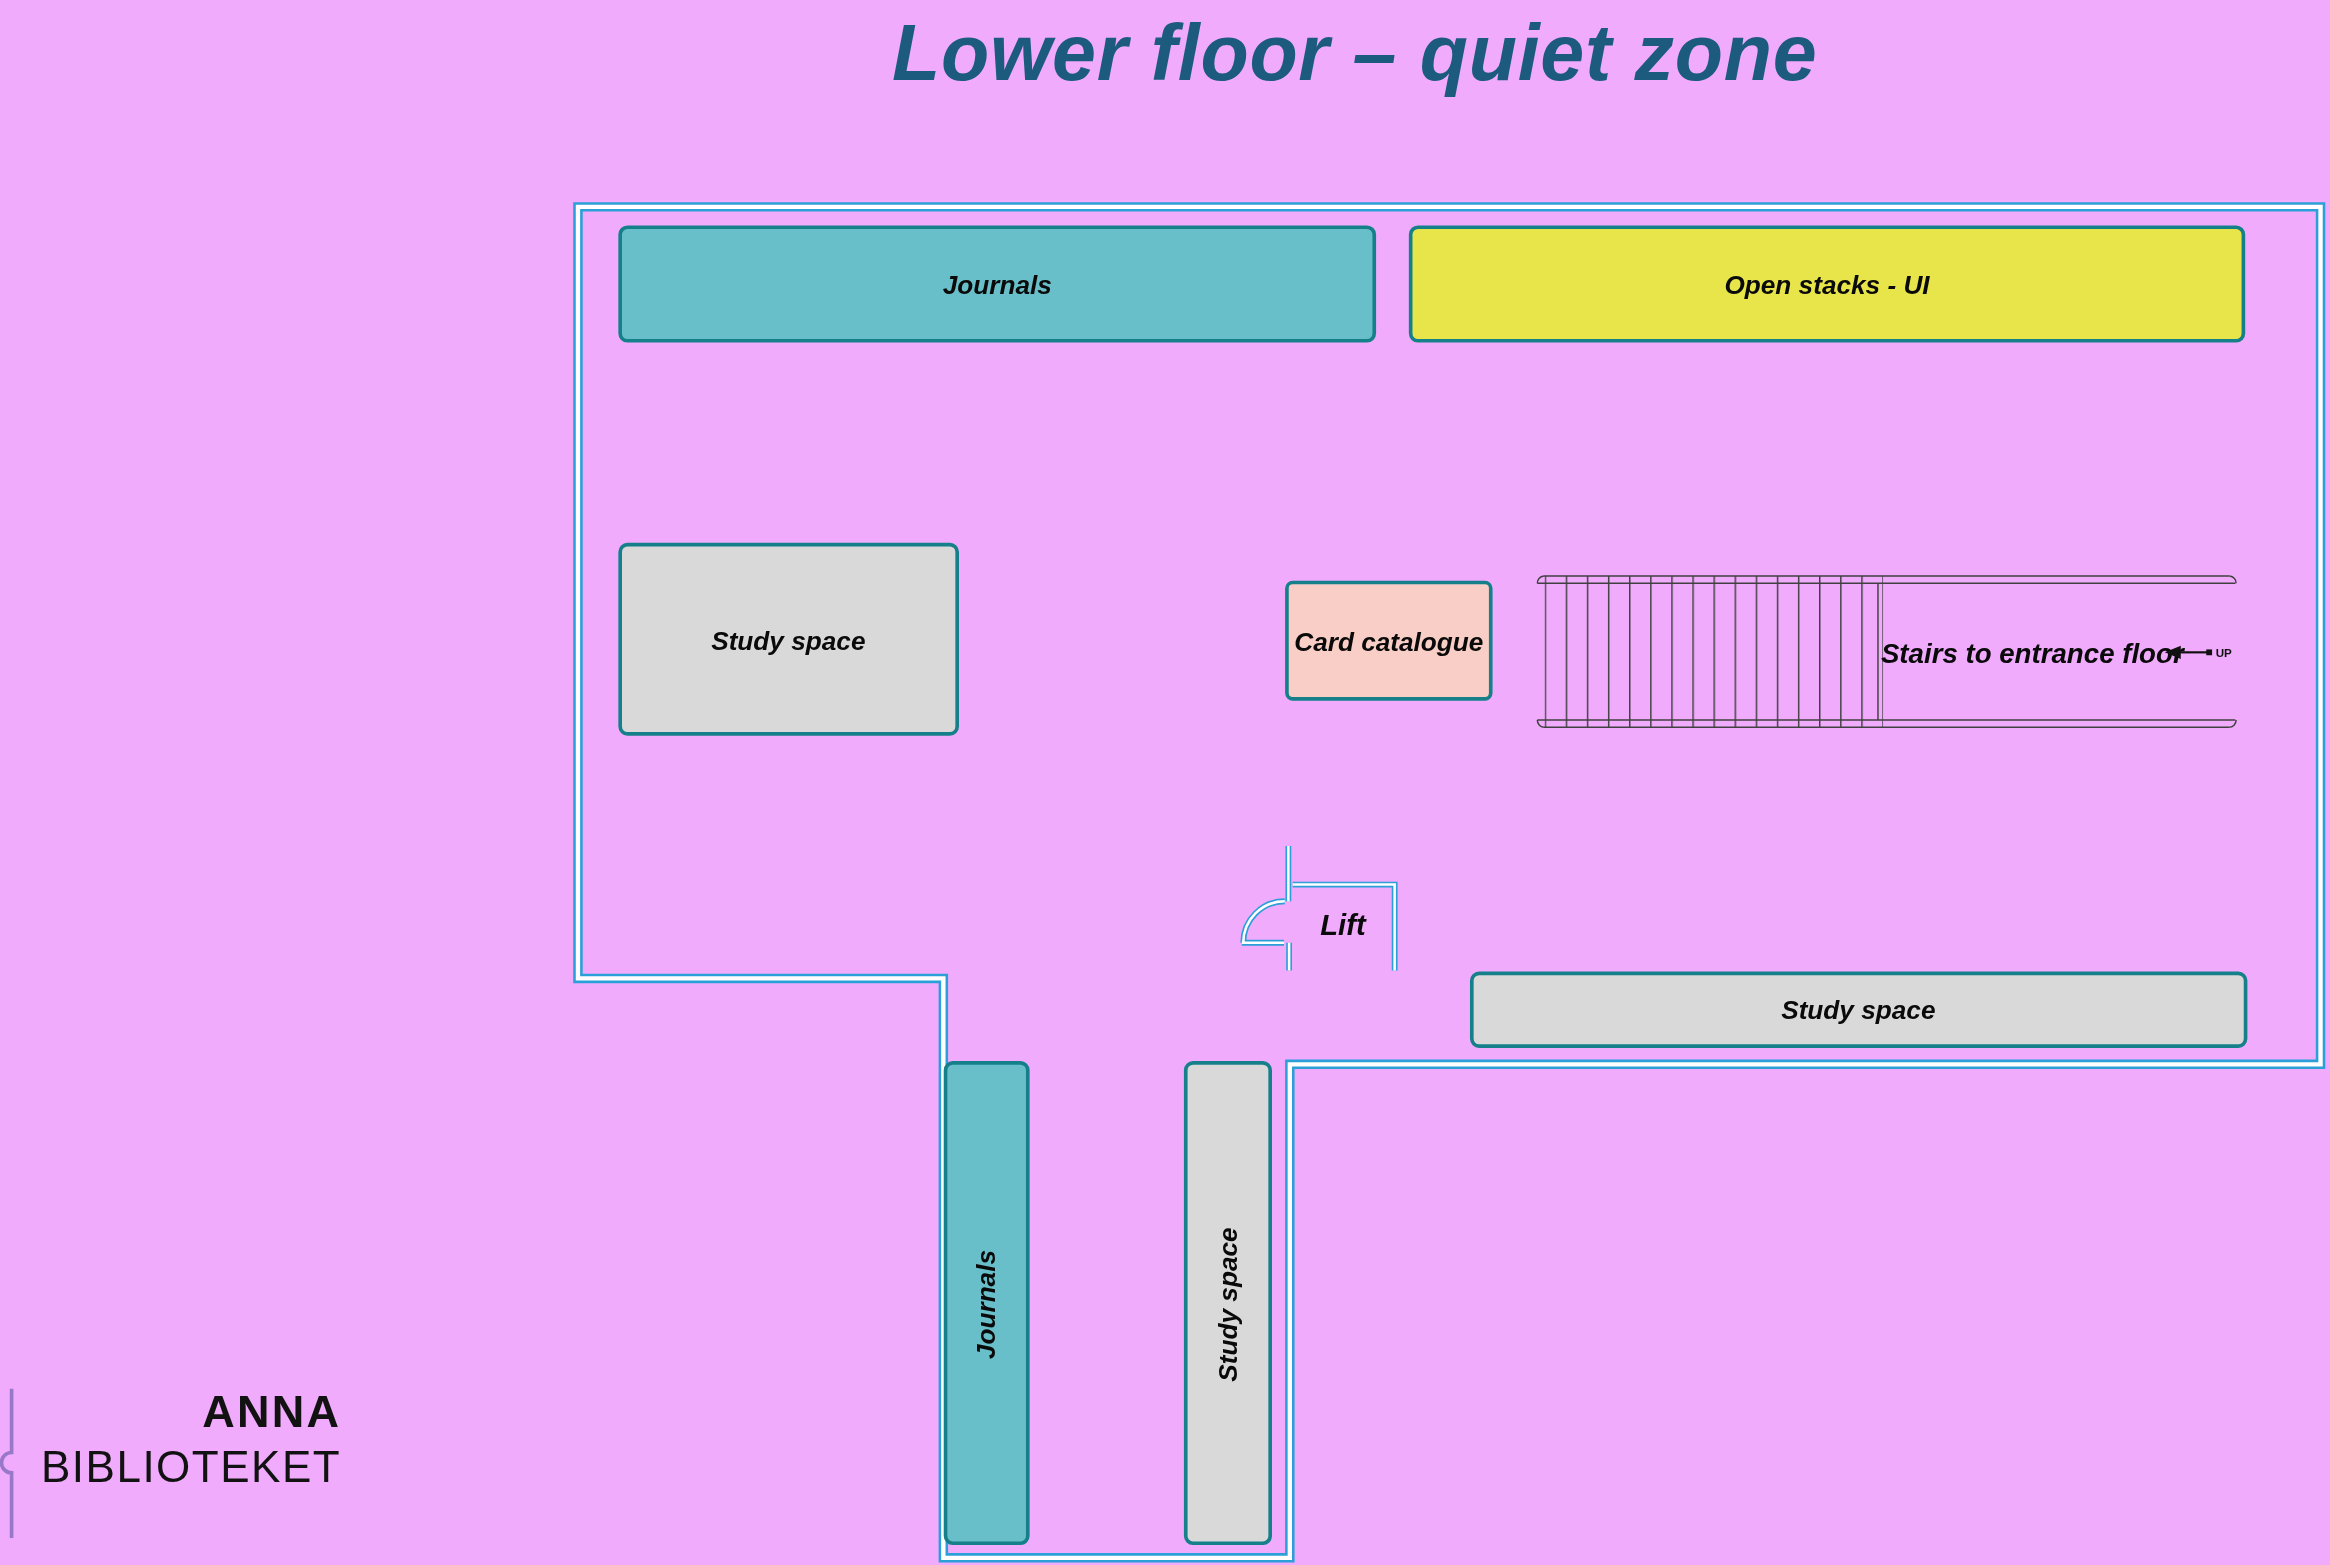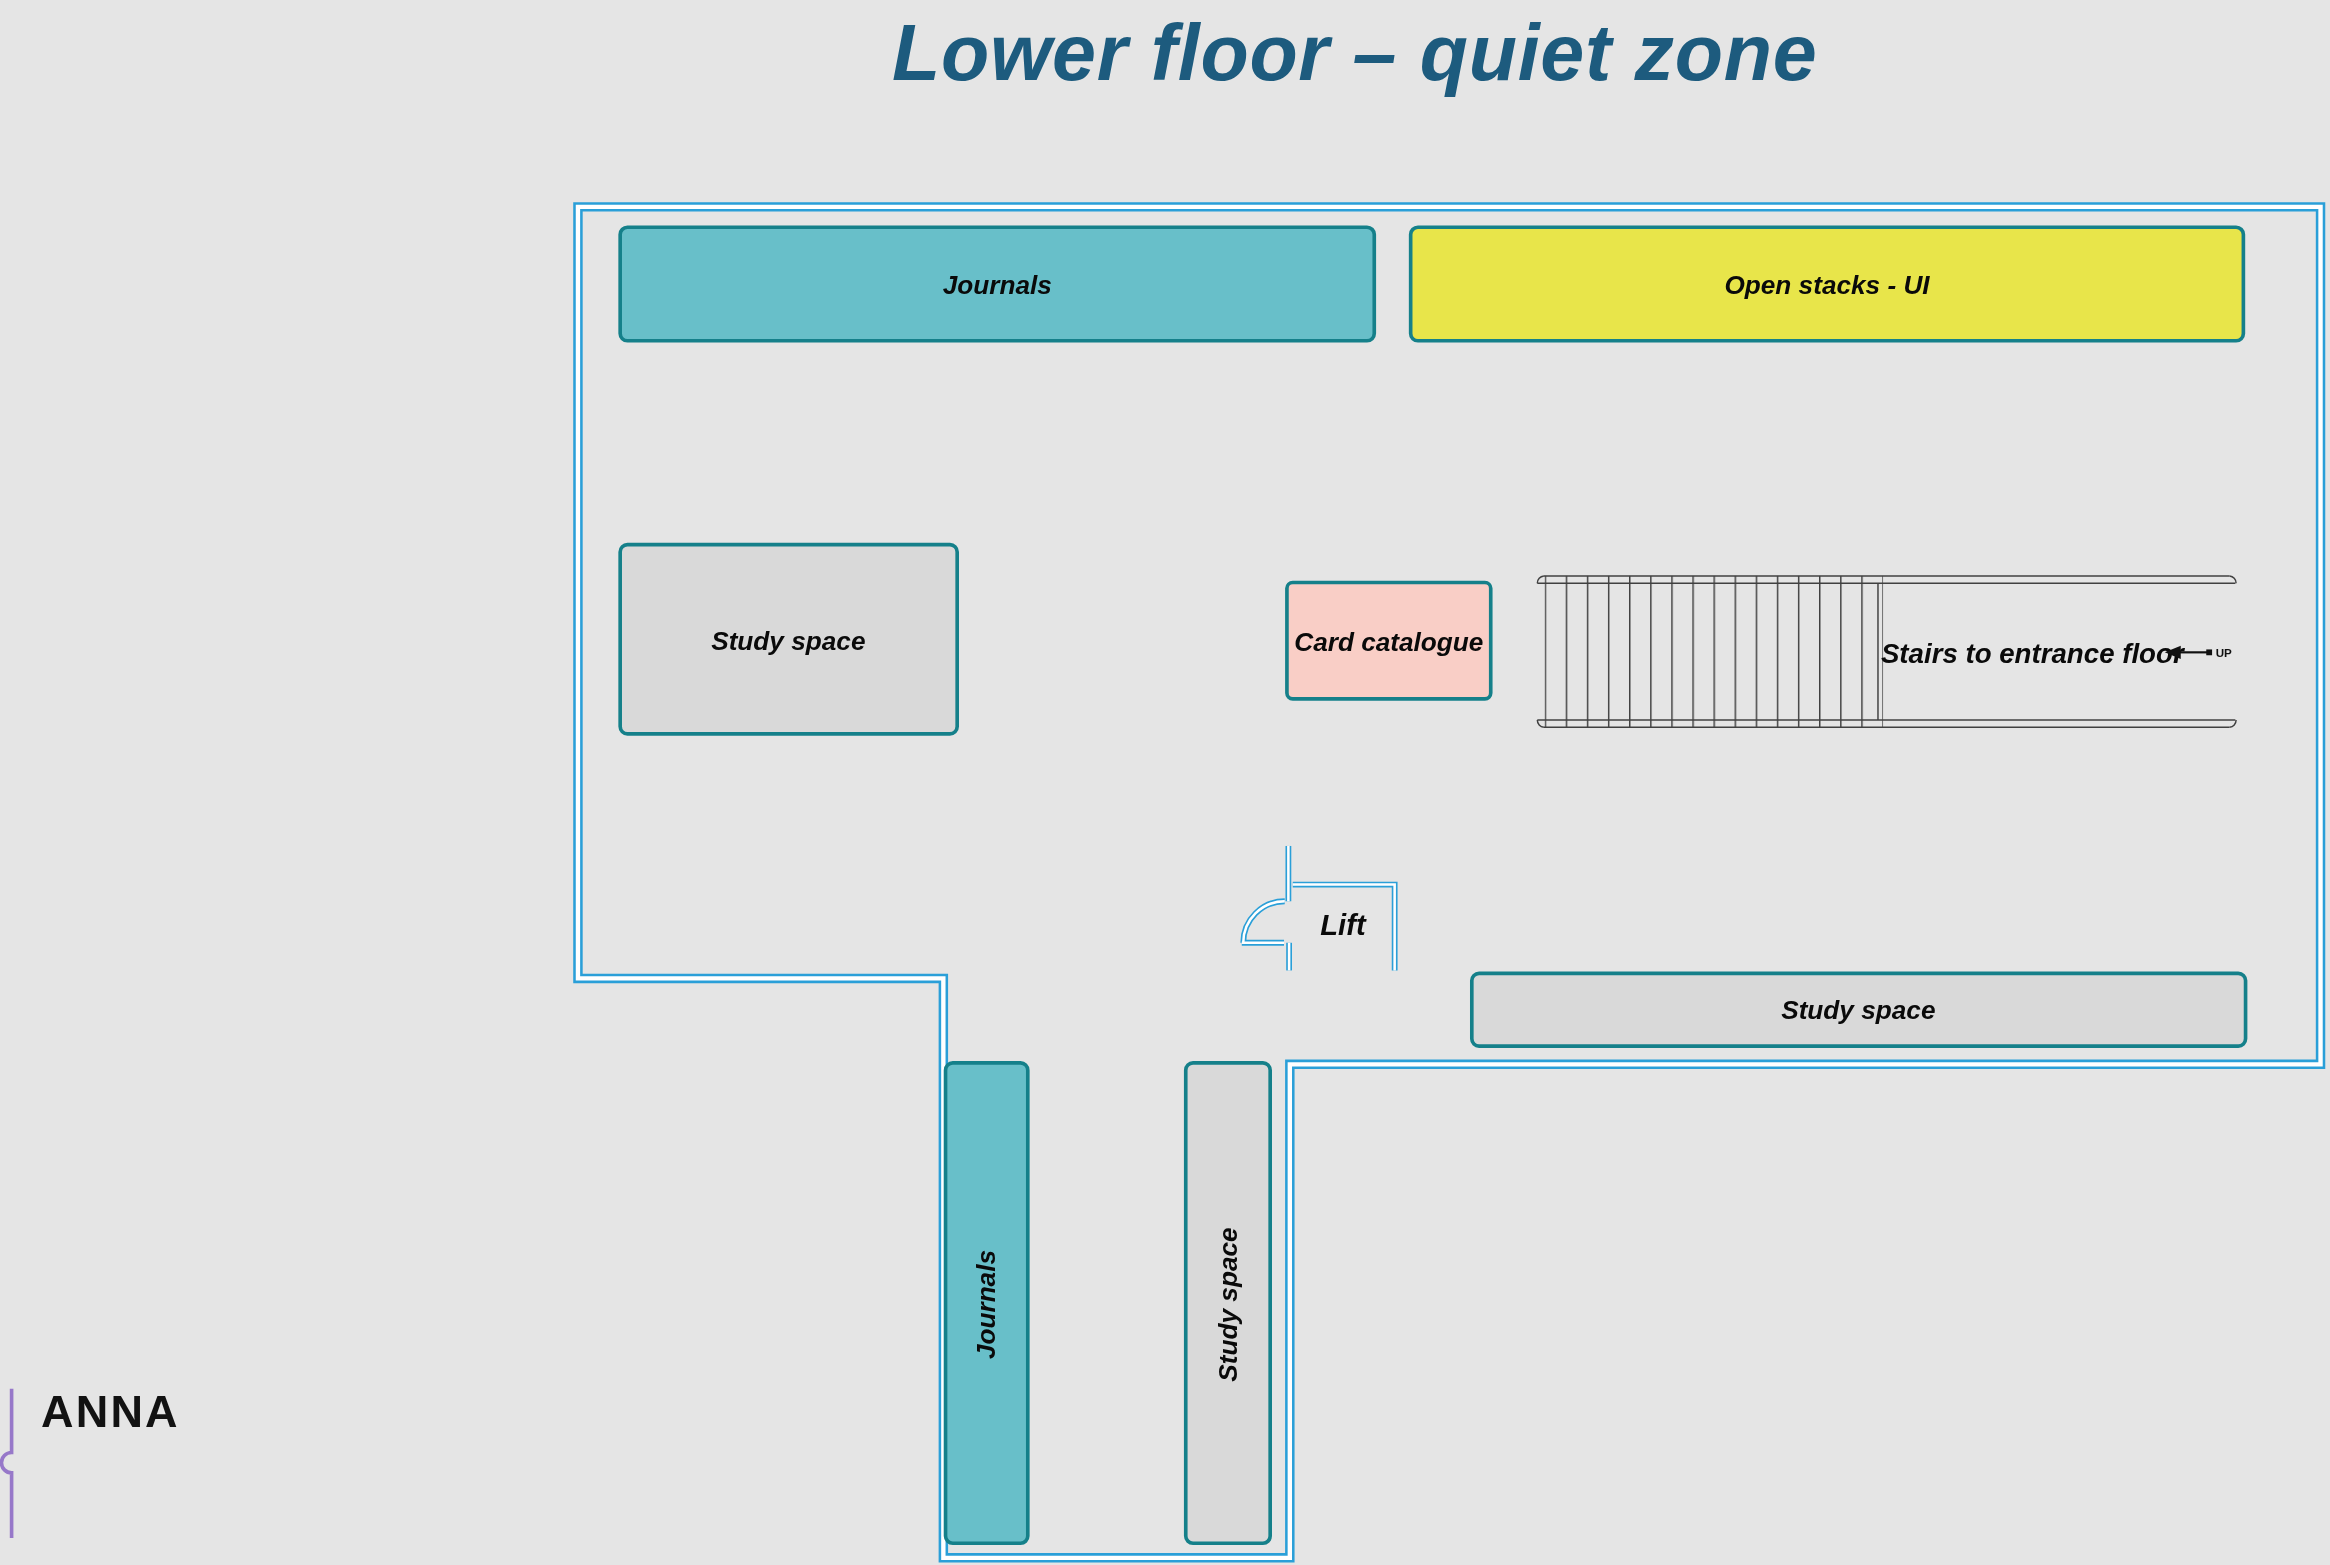--- a/index.html
+++ b/index.html
@@ -1,17 +1,17 @@
 <!DOCTYPE html>
 <html style="font-size:11.6px"><head>
 <meta charset="utf-8">
 <style>
   html,body{margin:0;padding:0;background:#ffffff;}
   .canvas{
-    position:relative;width:2330px;height:1566px;background:#e5e5e5;
+    position:relative;width:2330px;height:1566px;background:#f0abfc;
     font-family:"Liberation Sans",sans-serif;overflow:hidden;
   }
   .title{
     position:absolute;left:892px;top:7.3px;
     font-size:79px;font-weight:700;font-style:italic;
     color:#1d5b7e;letter-spacing:0.7px;white-space:nowrap;
   }
   .plan-svg{position:absolute;left:0;top:0;}
   .rlabel{
     font-family:"Liberation Sans",sans-serif;
@@ -114,19 +114,20 @@
       <rect x="1299" y="1460" width="113" height="660" rx="10" fill="#68bfc9" stroke="#15808a" stroke-width="5"></rect>
       <text class="rlabel" transform="rotate(-90 1355 1792)" x="1355" y="1792" text-anchor="middle" dominant-baseline="central">Journals</text>
 
       <rect x="1629" y="1460" width="116" height="660" rx="10" fill="#d9d9d9" stroke="#15808a" stroke-width="5"></rect>
       <text class="rlabel" transform="rotate(-90 1687 1792)" x="1687" y="1792" text-anchor="middle" dominant-baseline="central">Study space</text>
     </g>
   </svg>
 
   <div class="logo">
     <div class="logo-line bold">ANNA</div>
+    <div class="logo-line light">BIBLIOTEKET</div>
   </div>
   <svg class="logo-mark" width="29" height="1566" viewBox="0 0 40 2151">
     <path d="M 16,1911 V 1999 A 14 14 0 1 0 16,2027 V 2117" fill="none" stroke="#9778c9" stroke-width="5"></path>
   </svg>
 
 </div>
 
 
 </body></html>

